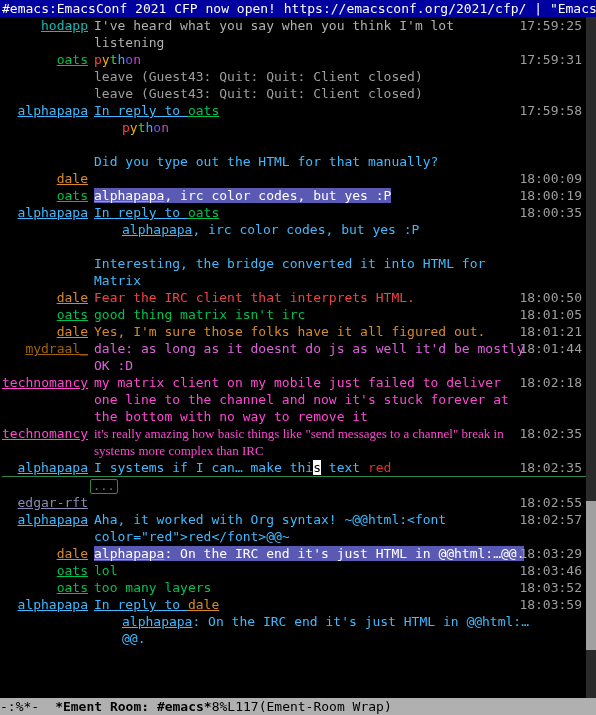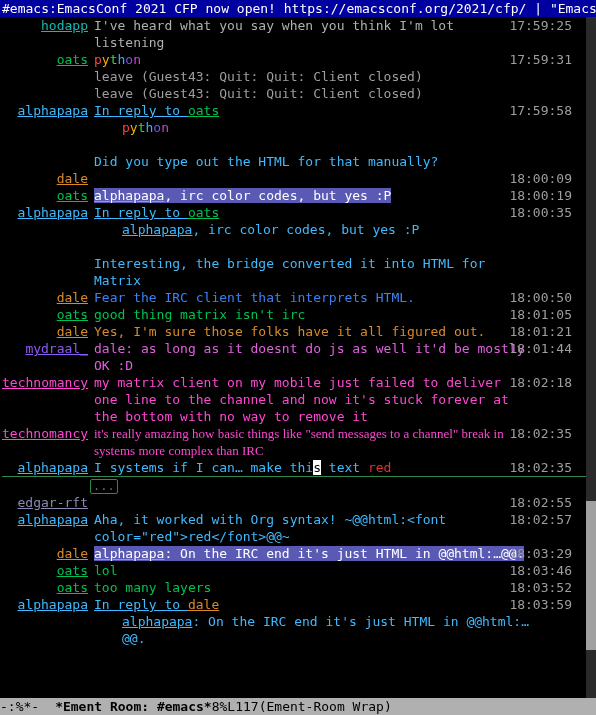--- a/index.html
+++ b/index.html
@@ -36,21 +36,21 @@
   .titlebar{background:var(--titlebg);color:var(--titlefg);white-space:nowrap;overflow:hidden;
     padding:0 2px;height:17px;display:flex;}
   .buffer{flex:1;overflow:hidden;position:relative;padding:0 0 0 2px;}
   .scroll{position:absolute;right:0;top:17px;bottom:17px;width:10px;background:var(--scrollbar-track);}
   .thumb{position:absolute;left:0;width:100%;background:var(--scrollbar);}
   .modeline{background:var(--modebg);color:var(--modefg);height:17px;display:flex;white-space:nowrap;overflow:hidden;}
   .modeline b{font-weight:700;margin-left:16px;}
   .row{display:flex;align-items:flex-start;gap:0;}
   .nick{width:86px;min-width:86px;text-align:right;padding-right:6px;white-space:nowrap;overflow:hidden;}
   .body{flex:1;padding-right:64px;word-break:break-word;}
-  .ts{position:absolute;right:24px;color:var(--muted);white-space:nowrap;}
+  .ts{position:absolute;right:14px;color:var(--muted);white-space:nowrap;}
   .line{position:relative;min-height:17px;}
   .u{color:var(--link);text-decoration:underline;text-decoration-color:var(--link-underline);}
   .hl{background:var(--hl);color:var(--hlfg);}
   .hl .u, .hl span{color:var(--hlfg);}
   .nickname{text-decoration:underline;}
   .inreply-link{color:var(--link);text-decoration:underline;}
   
   .rbw span:nth-child(1){color:#ff4040}
   .rbw span:nth-child(2){color:#f0b000}
   .rbw span:nth-child(3){color:#40d040}
@@ -150,41 +150,41 @@
       <div class="line">
         <div class="row">
           <div class="nick"></div>
           <div class="body"><span style="color: rgb(63, 186, 255);">Interesting, the bridge converted it into HTML for Matrix</span></div>
         </div>
       </div>
       <div class="line">
         <div class="ts">18:00:50</div>
         <div class="row">
           <div class="nick"><span class="nickname" style="color: rgb(216, 138, 40);">dale</span></div>
-          <div class="body"><span style="color: #3b82f6; margin-top: 43px;">Fear the IRC client that interprets HTML.</span></div>
+          <div class="body"><span style="color: #ef4444; margin-top: 43px;">Fear the IRC client that interprets HTML.</span></div>
         </div>
       </div>
       <div class="line">
         <div class="ts">18:01:05</div>
         <div class="row">
           <div class="nick"><span class="nickname" style="color: rgb(0, 192, 80);">oats</span></div>
           <div class="body"><span style="color: rgb(0, 192, 80); text-align: center;">good thing matrix isn't irc</span></div>
         </div>
       </div>
       <div class="line">
         <div class="ts">18:01:21</div>
         <div class="row">
           <div class="nick"><span class="nickname" style="color: rgb(216, 138, 40);">dale</span></div>
           <div class="body"><span style="color: rgb(216, 138, 40);">Yes, I'm sure those folks have it all figured out.</span></div>
         </div>
       </div>
       <div class="line">
         <div class="ts">18:01:44</div>
         <div class="row">
-          <div class="nick"><span class="nickname" style="color: #8b5cf6;">mydraal_</span></div>
+          <div class="nick"><span class="nickname" style="color: #a16207;">mydraal_</span></div>
           <div class="body"><span style="color: rgb(224, 96, 224);">dale: as long as it doesnt do js as well it'd be mostly OK :D</span></div>
         </div>
       </div>
       <div class="line">
         <div class="ts">18:02:18</div>
         <div class="row">
           <div class="nick"><span class="nickname" style="color: rgb(255, 71, 212);">technomancy</span></div>
           <div class="body"><span style="color: rgb(255, 71, 212);">my matrix client on my mobile just failed to deliver one line to the channel and now it's stuck forever at the bottom with no way to remove it</span></div>
         </div>
       </div>

